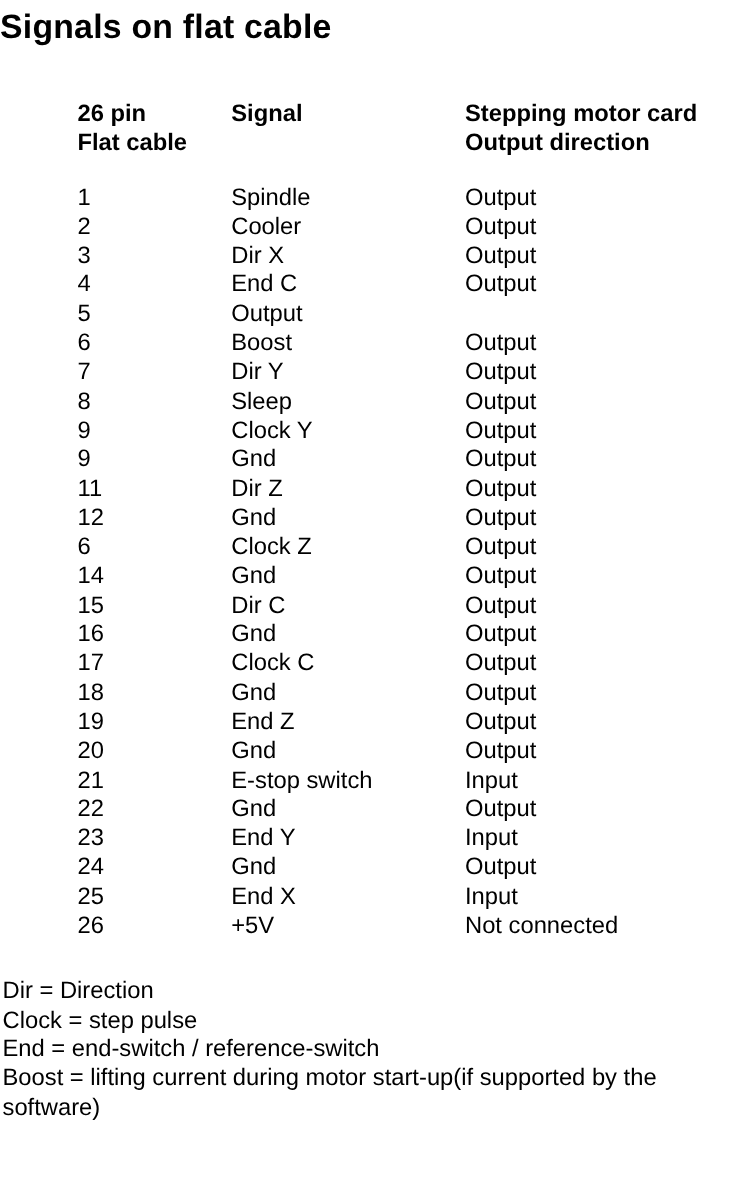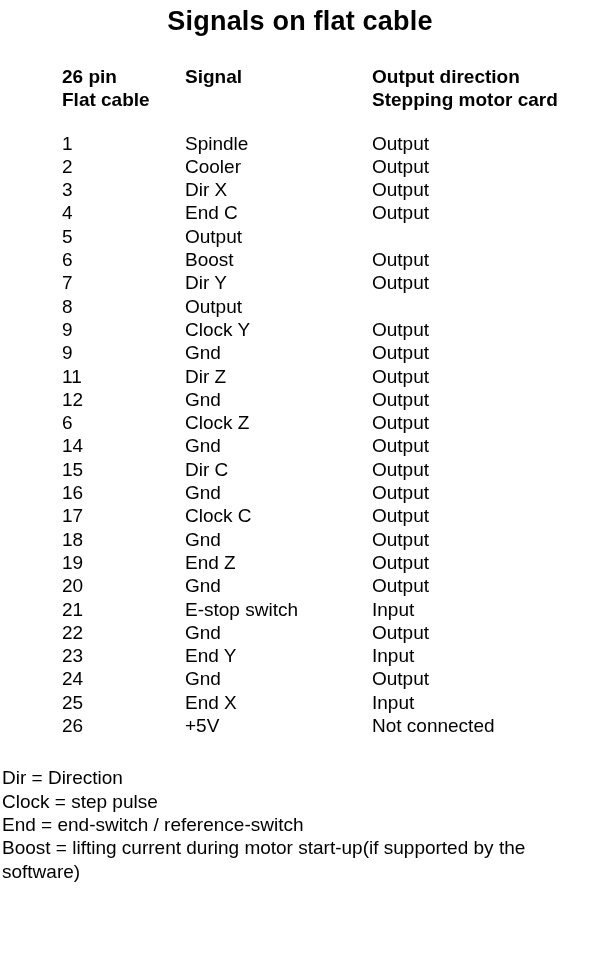--- a/index.html
+++ b/index.html
@@ -11,28 +11,27 @@
     color: #000000;
     overflow: hidden;
   }
   .page {
     width: 600px;
     height: 957px;
     position: relative;
   }
   .title {
     margin-top: 6px;
-    text-align: center;
     font-size: 27px;
     font-weight: bold;
     line-height: 31px;
     letter-spacing: 0.2px;
   }
   .table {
-    margin-top: 28px;
+    margin-top: 43px;
   }
   .row {
     display: grid;
     grid-template-columns: 123px 187px 1fr;
     padding-left: 62px;
     font-size: 19px;
     line-height: 23.3px;
   }
   .row.header {
     font-weight: bold;
@@ -55,22 +54,22 @@
 
   <div class="table">
 
     <div class="row header">
       <div class="cell">
         <div>26 pin</div>
         <div>Flat cable</div>
       </div>
       <div class="cell">Signal</div>
       <div class="cell">
+        <div>Stepping motor card</div>
         <div>Output direction</div>
-        <div>Stepping motor card</div>
       </div>
     </div>
 
     <div class="rows" id="rows">
   <div class="row">
     <div class="cell">1</div>
     <div class="cell">Spindle</div>
     <div class="cell">Output</div>
   </div>
 
@@ -104,20 +103,21 @@
   </div>
 
   <div class="row">
     <div class="cell">7</div>
     <div class="cell">Dir Y</div>
     <div class="cell">Output</div>
   </div>
 
   <div class="row">
     <div class="cell">8</div>
+    <div class="cell">Sleep</div>
     <div class="cell">Output</div>
   </div>
 
   <div class="row">
     <div class="cell">9</div>
     <div class="cell">Clock Y</div>
     <div class="cell">Output</div>
   </div>
 
   <div class="row">

